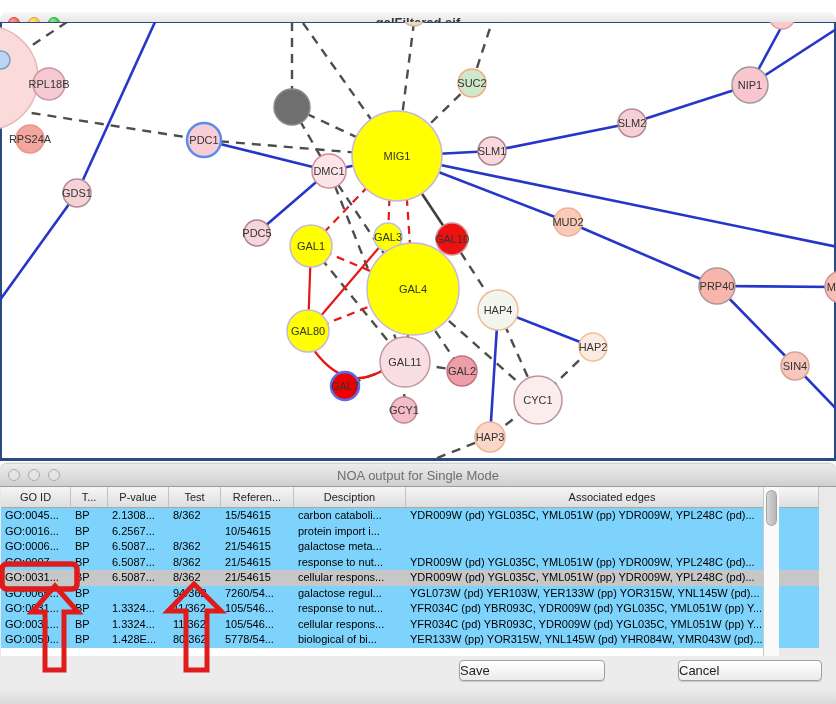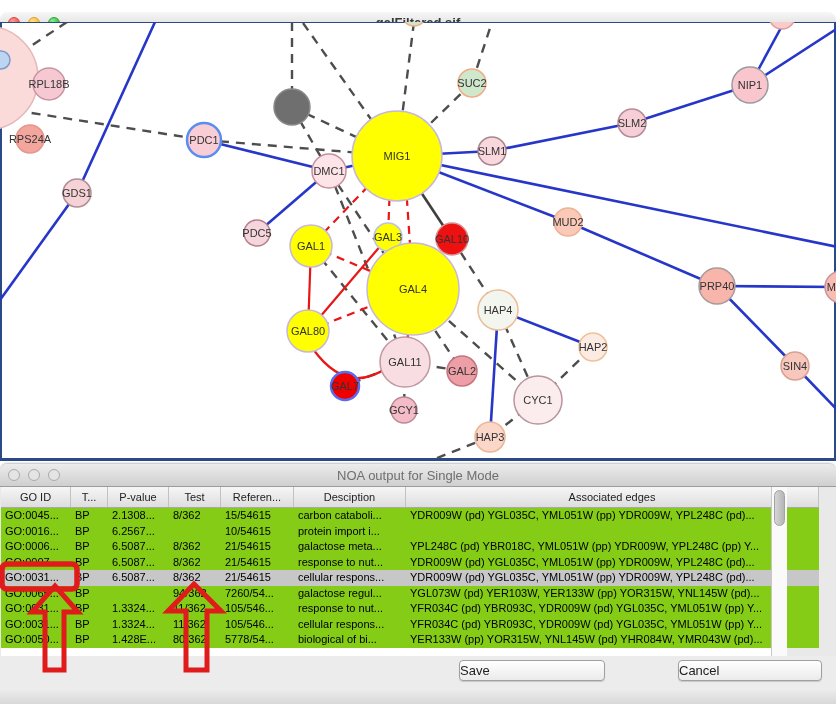--- a/index.html
+++ b/index.html
@@ -23,27 +23,27 @@
   
   #noa-window{position:absolute;left:0;top:464px;width:836px;height:240px;background:#e9e9e9;
     border-radius:7px 7px 0 0;box-shadow:0 -1px 2px rgba(0,0,0,0.25);}
   #noa-titlebar{position:absolute;left:0;top:0;width:836px;height:23px;
     background:linear-gradient(#ececec,#cfcfcf);border-bottom:1px solid #9c9c9c;
     border-radius:7px 7px 0 0;box-sizing:border-box;}
   .tl-gray{position:absolute;top:5px;width:12px;height:12px;border-radius:50%;
     background:#e4e4e4;border:1px solid #aaaaaa;box-sizing:border-box;}
   #noa-title{position:absolute;left:0;top:4px;width:100%;text-align:center;font-size:13px;color:#6f6f6f;}
 
-  #table-area{position:absolute;left:1px;top:23px;width:778px;height:169px;background:#ffffff;border-bottom:7px solid #4d7c0f;padding-left:8px;}
+  #table-area{position:absolute;left:1px;top:23px;width:778px;height:169px;background:#ffffff;border-bottom:7px solid #4d7c0f;}
   #thead{position:absolute;left:0;top:0;width:818px;height:21px;
     background:linear-gradient(#f6f6f6,#dedede);border-bottom:1px solid #a9a9a9;box-sizing:border-box;display:flex;}
   .hcell{box-sizing:border-box;border-right:1px solid #c2c2c2;height:20px;line-height:20px;
     text-align:center;font-size:11px;color:#222222;overflow:hidden;white-space:nowrap;flex:none;}
   #tbody{position:absolute;left:0;top:21px;width:818px;}
-  .trow{display:flex;height:15.5px;line-height:15.5px;background:#84cc16;}
+  .trow{display:flex;height:15.5px;line-height:15.5px;background:#7dd3fc;}
   .trow.selected{background:#c7c7c7;}
   .tcell{box-sizing:border-box;padding-left:4px;font-size:11px;color:#000000;
     overflow:hidden;white-space:nowrap;flex:none;}
   #vscroll{position:absolute;right:0;top:0;width:16px;height:169px;background:#fafafa;border-left:1px solid #c8c8c8;box-sizing:border-box;}
   #vthumb{position:absolute;left:2px;top:3px;width:11px;height:36px;border-radius:6px;
     background:linear-gradient(90deg,#d6d6d6,#b5b5b5);border:1px solid #a2a2a2;box-sizing:border-box;}
 
   #button-bar{position:absolute;left:0;top:192px;width:836px;height:48px;
     background:linear-gradient(#ececec 70%,#d8d8d8);}
   .mac-btn{position:absolute;top:4px;height:21px;border:1px solid #9f9f9f;border-radius:4px;
@@ -290,21 +290,20 @@
             <div class="tcell" style="width: 73px;">10/54615</div>
             <div class="tcell" style="width: 112px;">protein import i...</div>
           </div>
           <div class="trow">
             <div class="tcell" style="width: 70px;">GO:0006...</div>
             <div class="tcell" style="width: 37px;">BP</div>
             <div class="tcell" style="width: 61px;">6.5087...</div>
             <div class="tcell" style="width: 52px;">8/362</div>
             <div class="tcell" style="width: 73px;">21/54615</div>
             <div class="tcell" style="width: 112px;">galactose meta...</div>
-            <div class="tcell" style="width: 413px;">YPL248C (pd) YBR018C, YML051W (pp) YDR009W, YPL248C (pp) Y...</div>
           </div>
           <div class="trow">
             <div class="tcell" style="width: 70px;">GO:0007...</div>
             <div class="tcell" style="width: 37px;">BP</div>
             <div class="tcell" style="width: 61px;">6.5087...</div>
             <div class="tcell" style="width: 52px;">8/362</div>
             <div class="tcell" style="width: 73px;">21/54615</div>
             <div class="tcell" style="width: 112px;">response to nut...</div>
             <div class="tcell" style="width: 413px;">YDR009W (pd) YGL035C, YML051W (pp) YDR009W, YPL248C (pd)...</div>
           </div>

